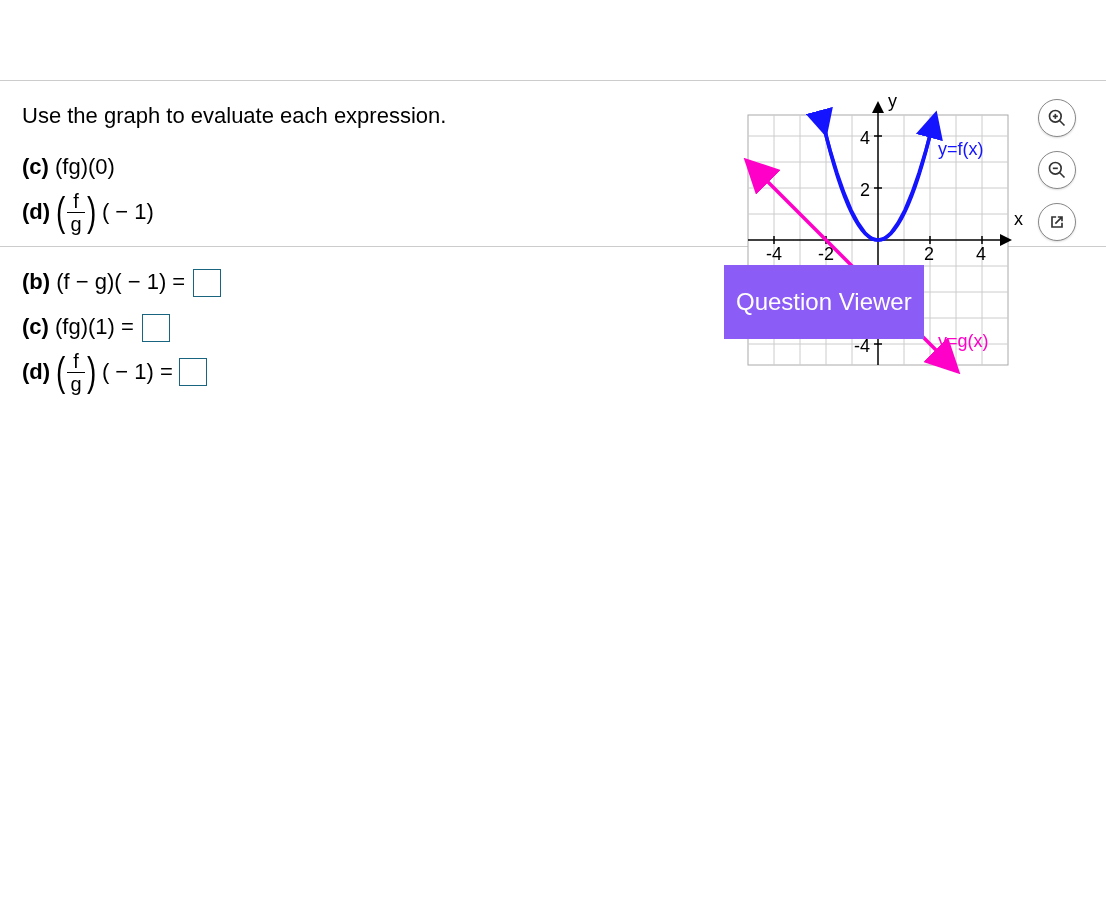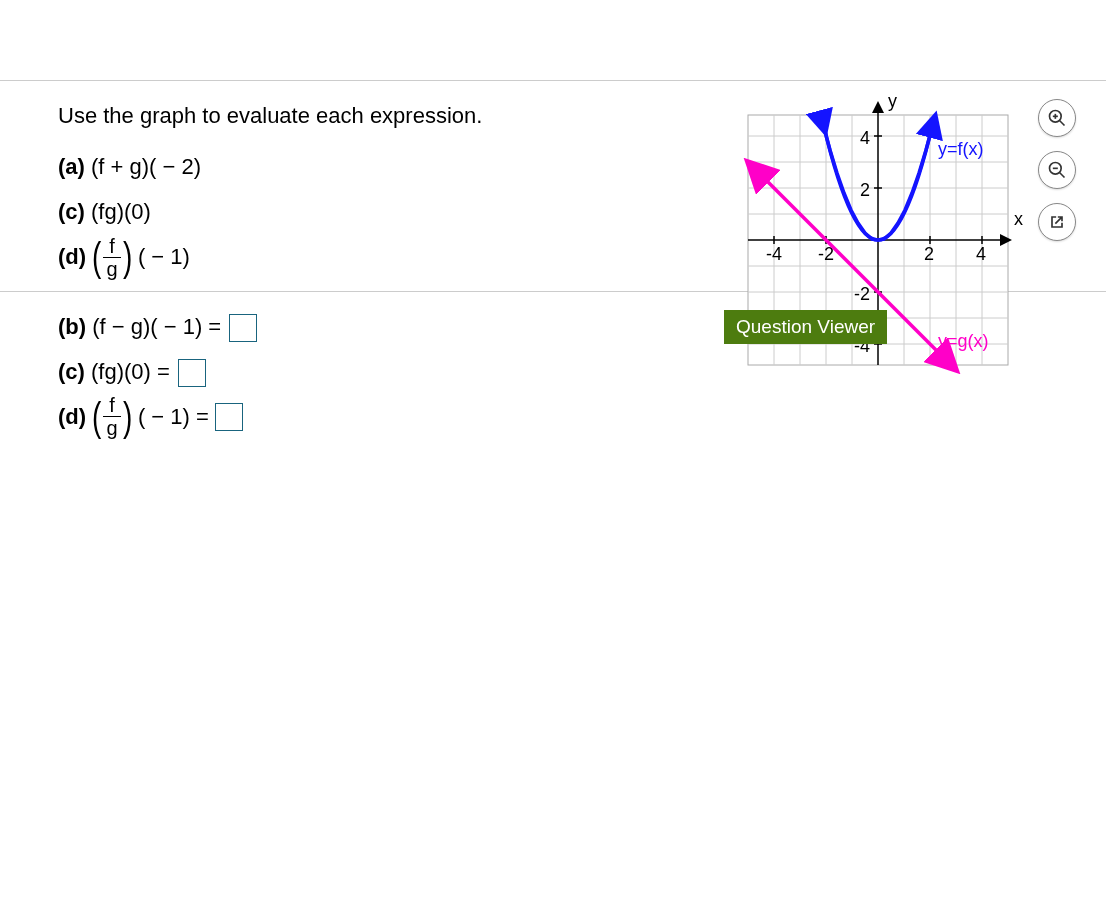--- a/index.html
+++ b/index.html
@@ -27,21 +27,20 @@
     align-items: flex-start;
   }
   .left-col {
     flex: 1;
     font-size: 22px;
     line-height: 1.95;
   }
   .qline {
     margin-bottom: 2px;
     white-space: nowrap;
-    margin-left: 36px;
   }
   .frac-parens {
     display: inline-flex;
     align-items: center;
     vertical-align: middle;
   }
   .frac-parens .paren {
     font-size: 40px;
     line-height: 40px;
     font-weight: normal;
@@ -86,49 +85,45 @@
     border: 1px solid #888;
     background: #fff;
     display: flex;
     align-items: center;
     justify-content: center;
     cursor: pointer;
     box-shadow: 0 1px 2px rgba(0,0,0,0.15);
   }
   .ctrl-btn svg { width: 20px; height: 20px; }
   .qv-btn {
-    background: #4d7c0f;
+    background: #8b5cf6;
     color: #fff;
     border: none;
-    font-size: 19px;
-    padding: 6px 12px;
+    font-size: 24px;
+    padding: 23px 12px;
     cursor: pointer;
   }
   .graph-wrap {
     position: absolute;
     right: 56px;
     top: 0;
   }
 </style>
 </head>
 <body>
 
 <div class="content">
 
   <hr class="hr top-hr">
 
   <div class="section">
     <div class="row">
       <div class="left-col">
         <div class="qline">Use the graph to evaluate each expression.</div>
         <div style="height:6px"></div>
-        <div class="qline">
-          <b>(a)</b>
-          <span>(f + g)( − 2)</span>
-        </div>
         <div class="qline">
           <b>(c)</b>
           <span>(fg)(0)</span>
         </div>
         <div class="qline" style="display:flex;align-items:center;gap:4px;">
           <b>(d)</b>
           <span class="frac-parens">
             <span class="paren">(</span>
             <span class="frac">
               <span class="num">f</span>
@@ -254,21 +249,21 @@
   <div class="section">
     <div class="row">
       <div class="left-col">
         <div class="qline">
           <b>(b)</b>
           <span>(f − g)( − 1) =</span>
           <span class="answer-box"></span>
         </div>
         <div class="qline">
           <b>(c)</b>
-          <span>(fg)(0) =</span>
+          <span>(fg)(1) =</span>
           <span class="answer-box"></span>
         </div>
         <div class="qline" style="display:flex;align-items:center;gap:4px;">
           <b>(d)</b>
           <span class="frac-parens">
             <span class="paren">(</span>
             <span class="frac">
               <span class="num">f</span>
               <span class="den">g</span>
             </span>

